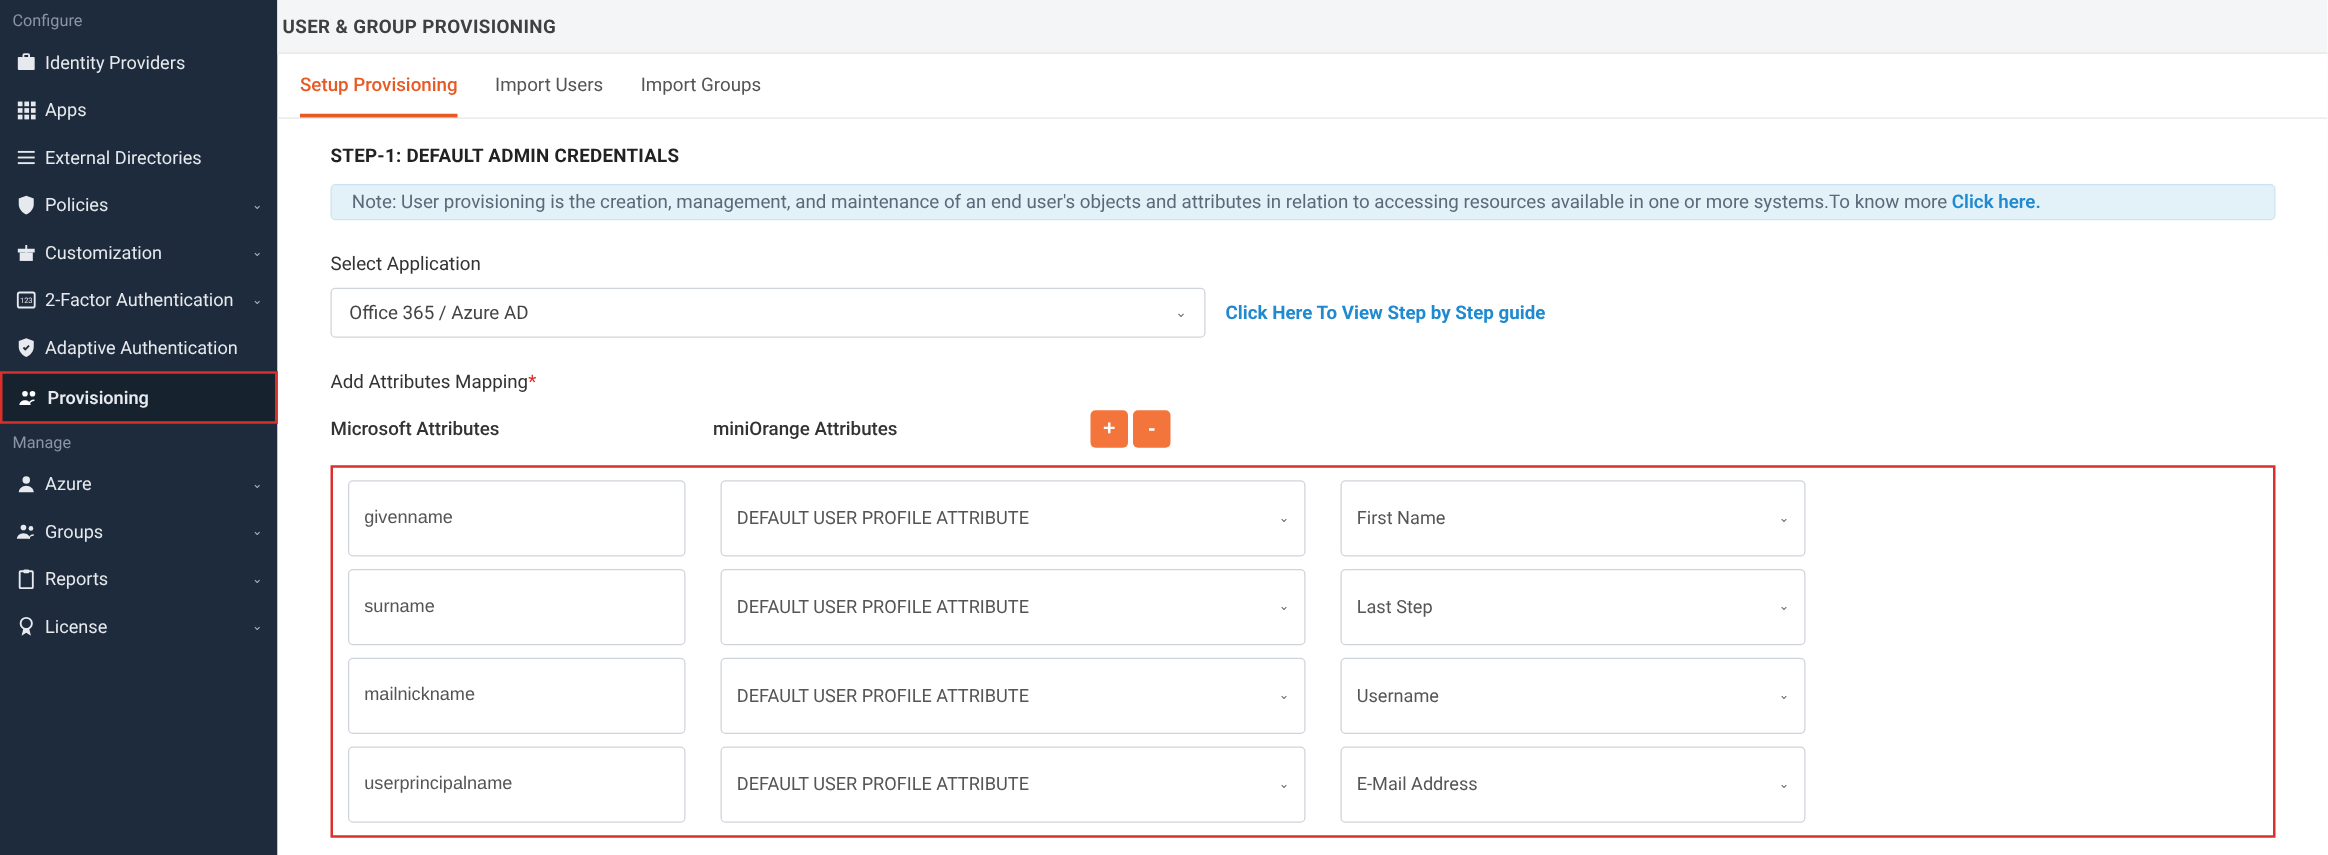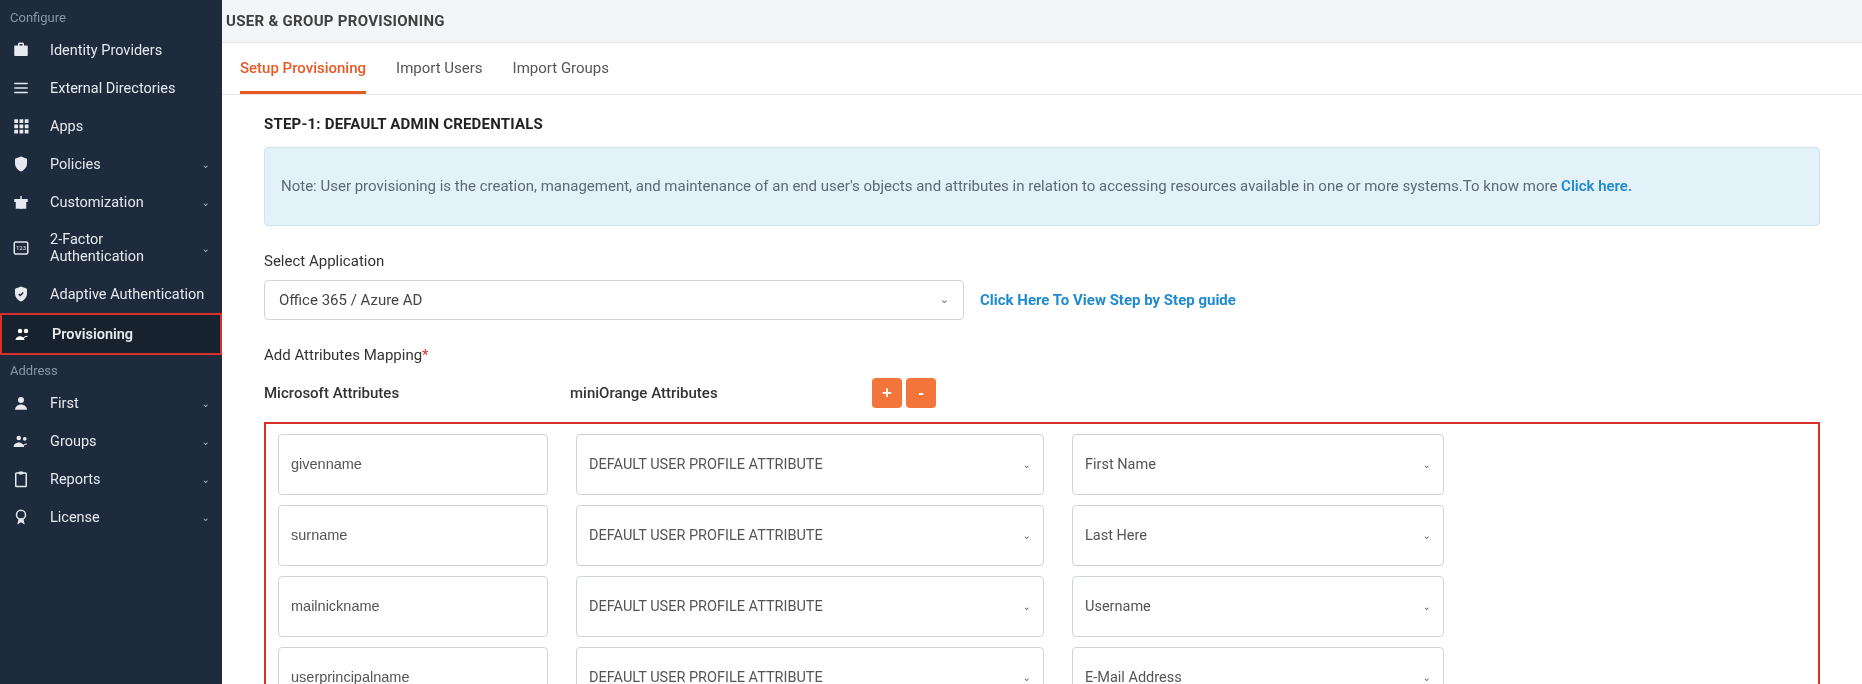--- a/index.html
+++ b/index.html
@@ -24,21 +24,21 @@
   color: #8a95a5;
   font-size: 13px;
   padding: 8px 10px 6px;
 }
 .sidebar .item {
   display: flex;
   align-items: center;
   padding: 10px 12px;
   cursor: pointer;
   position: relative;
-  gap: 20px;
+  gap: 6px;
   color: #e6e9ed;
 }
 .sidebar .item .icon {
   width: 18px;
   height: 18px;
   display: inline-flex;
   align-items: center;
   justify-content: center;
   flex-shrink: 0;
 }
@@ -95,21 +95,21 @@
   font-weight: 700;
   font-size: 15px;
   margin-bottom: 14px;
   color: #222;
   letter-spacing: .2px;
 }
 .note-box {
   background: #e3f1f8;
   border: 1px solid #cde4f0;
   border-radius: 4px;
-  padding: 27px 16px;
+  padding: 2px 16px;
   color: #5a6a79;
   font-size: 15px;
   line-height: 1.5;
   margin-bottom: 26px;
 }
 .note-box a {
   color: #1f8ad0;
   text-decoration: none;
   font-weight: 600;
 }
@@ -234,48 +234,48 @@
       <svg width="18" height="18" viewBox="0 0 24 24" fill="#e6e9ed">
           <path d="M10 2h4a2 2 0 0 1 2 2v2h4a1 1 0 0 1 1 1v12a1 1 0 0 1-1 1H4a1 1 0 0 1-1-1V7a1 1 0 0 1 1-1h4V4a2 2 0 0 1 2-2zm0 4h4V4h-4v2z"></path>
         </svg>
     </span>
     <span class="label">Identity Providers</span>
   </div>
 
   <div class="item">
     <span class="icon">
       <svg width="18" height="18" viewBox="0 0 24 24" fill="#e6e9ed">
-          <rect x="3" y="5" width="18" height="2"></rect>
-          <rect x="3" y="11" width="18" height="2"></rect>
-          <rect x="3" y="17" width="18" height="2"></rect>
-        </svg>
-    </span>
-    <span class="label">External Directories</span>
-  </div>
-
-  <div class="item">
-    <span class="icon">
-      <svg width="18" height="18" viewBox="0 0 24 24" fill="#e6e9ed">
           <rect x="3" y="3" width="5" height="5"></rect>
           <rect x="10" y="3" width="5" height="5"></rect>
           <rect x="17" y="3" width="5" height="5"></rect>
           <rect x="3" y="10" width="5" height="5"></rect>
           <rect x="10" y="10" width="5" height="5"></rect>
           <rect x="17" y="10" width="5" height="5"></rect>
           <rect x="3" y="17" width="5" height="5"></rect>
           <rect x="10" y="17" width="5" height="5"></rect>
           <rect x="17" y="17" width="5" height="5"></rect>
         </svg>
     </span>
     <span class="label">Apps</span>
   </div>
 
   <div class="item">
     <span class="icon">
       <svg width="18" height="18" viewBox="0 0 24 24" fill="#e6e9ed">
+          <rect x="3" y="5" width="18" height="2"></rect>
+          <rect x="3" y="11" width="18" height="2"></rect>
+          <rect x="3" y="17" width="18" height="2"></rect>
+        </svg>
+    </span>
+    <span class="label">External Directories</span>
+  </div>
+
+  <div class="item">
+    <span class="icon">
+      <svg width="18" height="18" viewBox="0 0 24 24" fill="#e6e9ed">
           <path d="M12 2l8 3v6c0 5-3.4 9.4-8 11-4.6-1.6-8-6-8-11V5l8-3z"></path>
         </svg>
     </span>
     <span class="label">Policies</span>
     <span class="chev">⌄</span>
   </div>
 
   <div class="item">
     <span class="icon">
       <svg width="18" height="18" viewBox="0 0 24 24" fill="#e6e9ed">
@@ -314,30 +314,30 @@
       <svg width="18" height="18" viewBox="0 0 24 24" fill="#fff">
           <circle cx="8" cy="8" r="3"></circle>
           <circle cx="16" cy="8" r="3"></circle>
           <path d="M2 20c0-3 3-5 6-5s6 2 6 5"></path>
           <path d="M12 20c0-3 3-5 6-5" fill="none" stroke="#fff" stroke-width="1.5"></path>
         </svg>
     </span>
     <span class="label">Provisioning</span>
   </div>
 
-  <div class="section-label">Address</div>
+  <div class="section-label">Manage</div>
 
   <div class="item">
     <span class="icon">
       <svg width="18" height="18" viewBox="0 0 24 24" fill="#e6e9ed">
           <circle cx="12" cy="8" r="4"></circle>
           <path d="M4 21c0-4 4-7 8-7s8 3 8 7"></path>
         </svg>
     </span>
-    <span class="label">First</span>
+    <span class="label">Azure</span>
     <span class="chev">⌄</span>
   </div>
 
   <div class="item">
     <span class="icon">
       <svg width="18" height="18" viewBox="0 0 24 24" fill="#e6e9ed">
           <circle cx="9" cy="8" r="3"></circle>
           <circle cx="17" cy="9" r="2.5"></circle>
           <path d="M2 20c0-3 3-6 7-6s7 3 7 6"></path>
           <path d="M15 20c0-2 2-4 5-4" fill="none" stroke="#e6e9ed" stroke-width="1.5"></path>
@@ -428,21 +428,21 @@
         </div>
       </div>
 
       <div class="map-row">
         <input class="txt-input" value="surname" style="">
         <div class="sel-ctl2 sel-mid">
           <span>DEFAULT USER PROFILE ATTRIBUTE</span>
           <span class="caret">⌄</span>
         </div>
         <div class="sel-ctl2 sel-right">
-          <span>Last Here</span>
+          <span>Last Step</span>
           <span class="caret">⌄</span>
         </div>
       </div>
 
       <div class="map-row">
         <input class="txt-input" value="mailnickname" style="">
         <div class="sel-ctl2 sel-mid">
           <span>DEFAULT USER PROFILE ATTRIBUTE</span>
           <span class="caret">⌄</span>
         </div>

